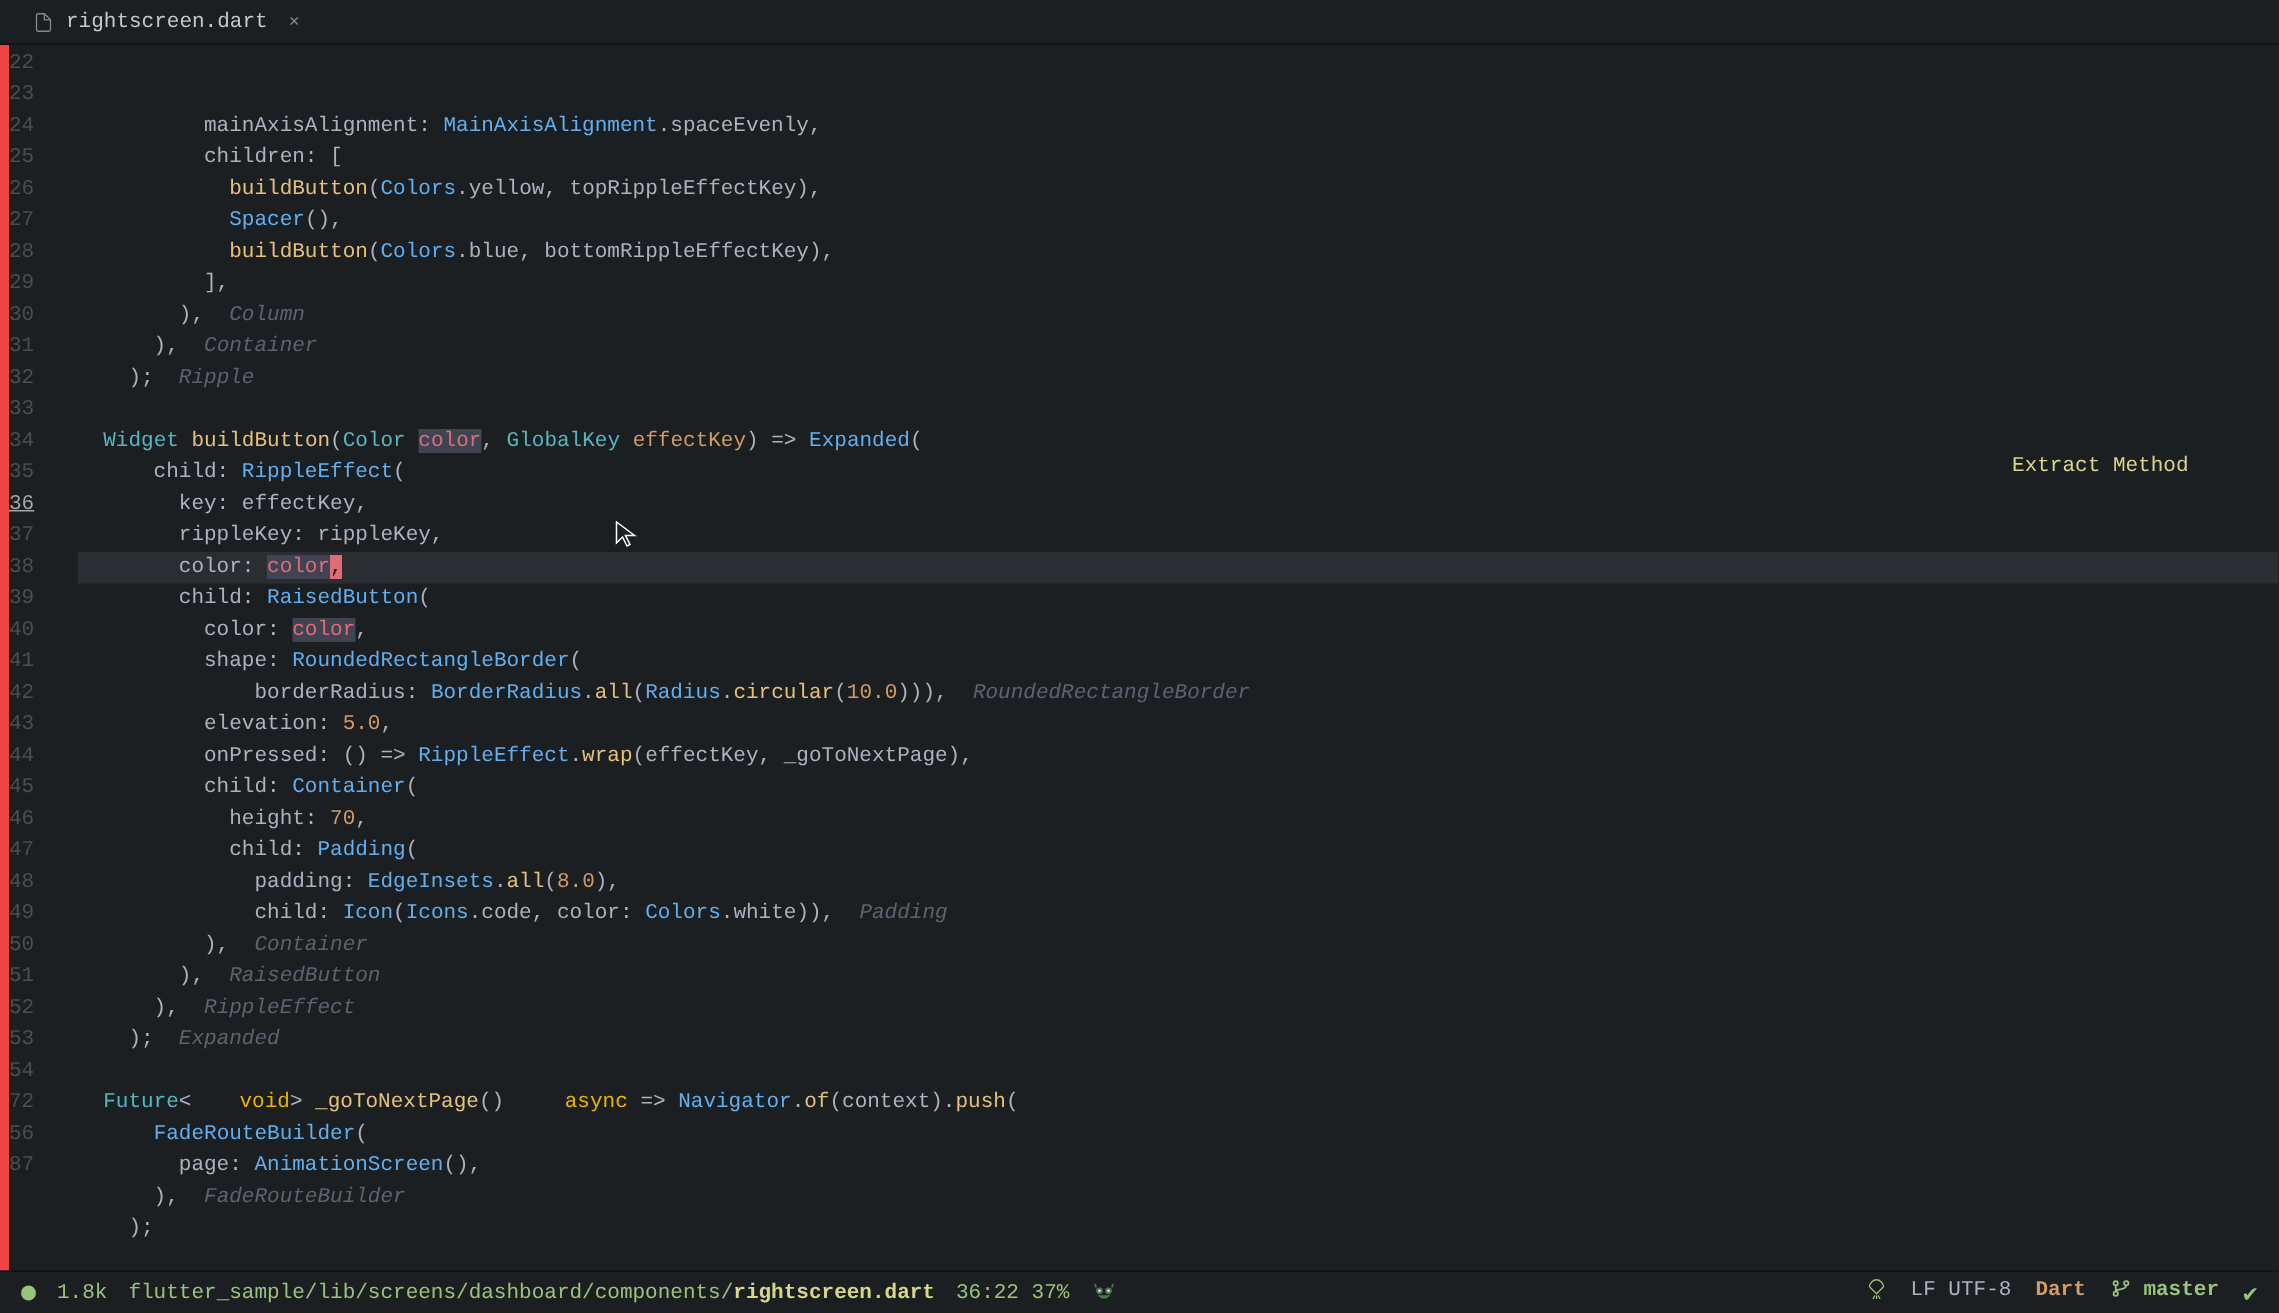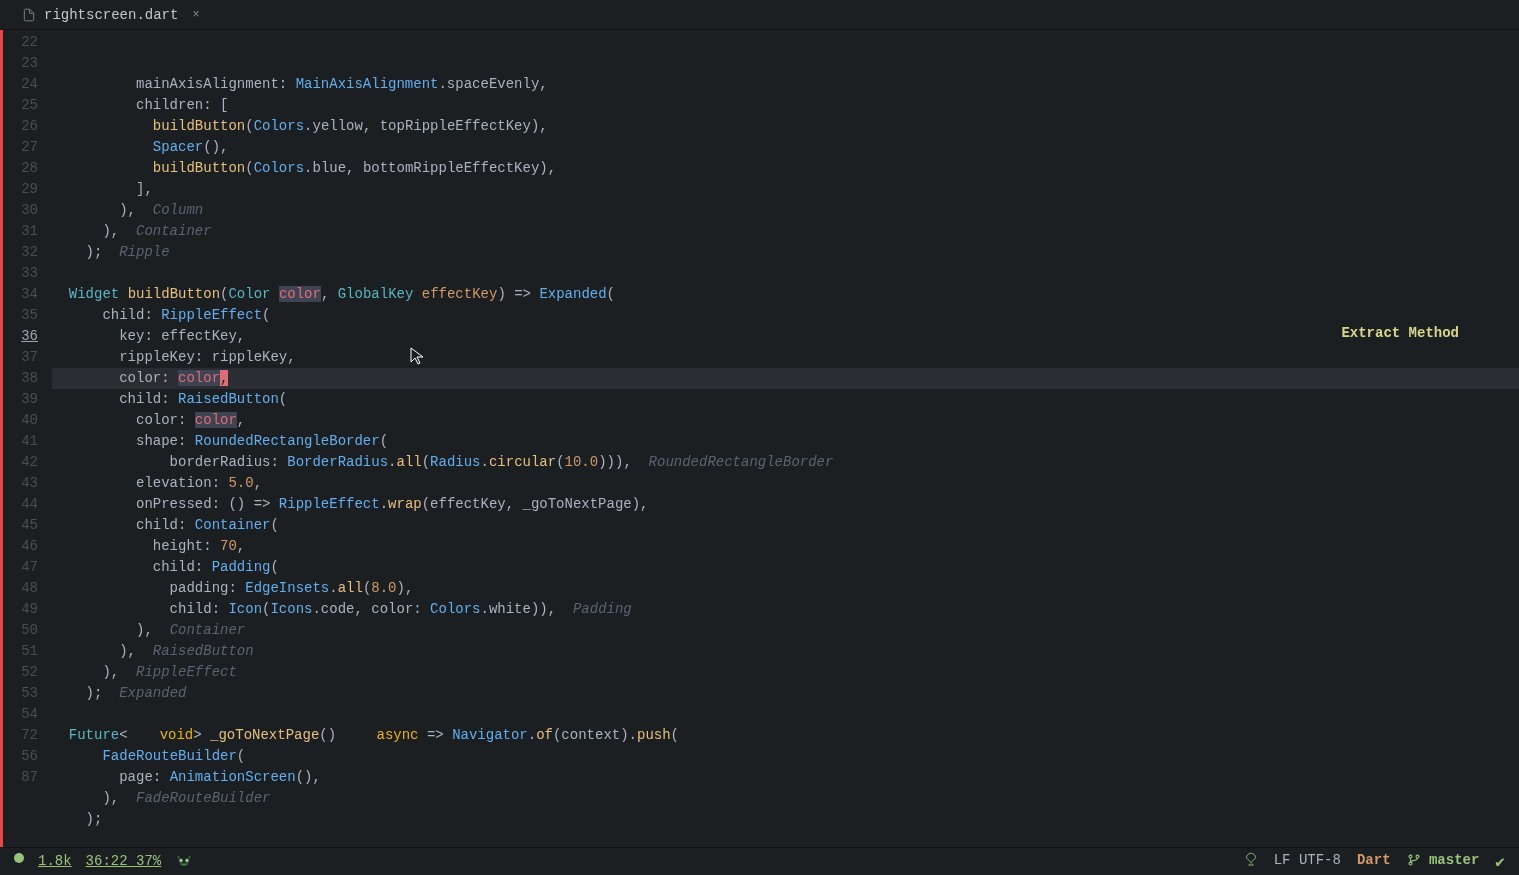--- a/index.html
+++ b/index.html
@@ -42,44 +42,43 @@
   margin-left: 6px;
 }
 .editor {
   flex: 1;
   display: flex;
   overflow: hidden;
   position: relative;
 }
 .gutter {
   width: 52px;
-  text-align: right;
   padding-right: 14px;
   color: #4a4e52;
   line-height: 21px;
   user-select: none;
   padding-top: 2px;
-  border-left: 3px solid #ef4444;
+  border-left: 6px solid #ef4444;
 }
 .gutter .ln.active { color: #a0a6ac; text-decoration: underline; }
 .code {
   flex: 1;
   line-height: 21px;
   white-space: pre;
   padding-top: 2px;
   position: relative;
 }
 .code-line { height: 21px; }
 .code-line.hl { background: #2a2e33; }
 .hint-right {
   position: absolute;
   right: 60px;
-  top: 293px;
+  top: 271px;
   color: #d7d787;
-  font-weight: bold;
+  font-weight: normal;
 }
 .c-keyword { color: #eab308; margin-left: 32px; }
 .c-type { color: #56b6c2; }
 .c-class { color: #61afef; }
 .c-method { color: #e5c07b; }
 .c-param { color: #d19a66; }
 .c-number { color: #d19a66; }
 .c-comment { color: #5c6370; font-style: italic; }
 .c-hl-word { background: #3e4451; color: #e06c75; }
 .c-cursor { background: #e06c75; color: #1c1f22; }
@@ -88,21 +87,21 @@
 .status-bar {
   height: 28px;
   background: #1c1f22;
   border-top: 1px solid #0f1113;
   display: flex;
   align-items: center;
   padding: 0 14px;
   gap: 18px;
   color: #98c379;
 }
-.status-left { display: flex; gap: 14px; flex: 1; text-decoration: underline; }
+.status-left { display: flex; align-items: center; gap: 14px; flex: 1; }
 .status-right { display: flex; gap: 16px; }
 .dot {
   width: 10px; height: 10px; border-radius: 50%;
   background: #98c379;
 }
 .path-seg { color: #98c379; }
 .path-final { color: #d7d787; font-weight: bold; }
 .status-pos { color: #98c379; }
 .status-enc { color: #abb2bf; }
 .status-lang { color: #d19a66; font-weight: bold; }
@@ -180,20 +179,23 @@
   </div>
   <svg class="cursor-pointer" width="16" height="20" viewBox="0 0 16 20">
       <path d="M1 1 L1 15 L5 11 L8 17 L10 16 L7 10 L13 10 Z" fill="none" stroke="#fff" stroke-width="1"></path>
     </svg>
 </div>
 
 <div class="status-bar">
   <div class="status-left">
     <span class="dot"></span>
     <span>1.8k</span>
+    <span>
+      <span class="path-seg">flutter_sample/lib/screens/dashboard/components/</span><span class="path-final">rightscreen.dart</span>
+    </span>
     <span class="status-pos">36:22 37%</span>
     <span class="owl">
       <svg viewBox="0 0 24 24" width="18" height="18">
           <circle cx="8" cy="10" r="3" fill="#4a7a4a"></circle>
           <circle cx="16" cy="10" r="3" fill="#4a7a4a"></circle>
           <circle cx="8" cy="10" r="1.2" fill="#fff"></circle>
           <circle cx="16" cy="10" r="1.2" fill="#fff"></circle>
           <path d="M5 7 L4 4 M19 7 L20 4" stroke="#4a7a4a" stroke-width="1.5"></path>
           <path d="M6 14 Q12 20 18 14" fill="#4a7a4a"></path>
         </svg>

